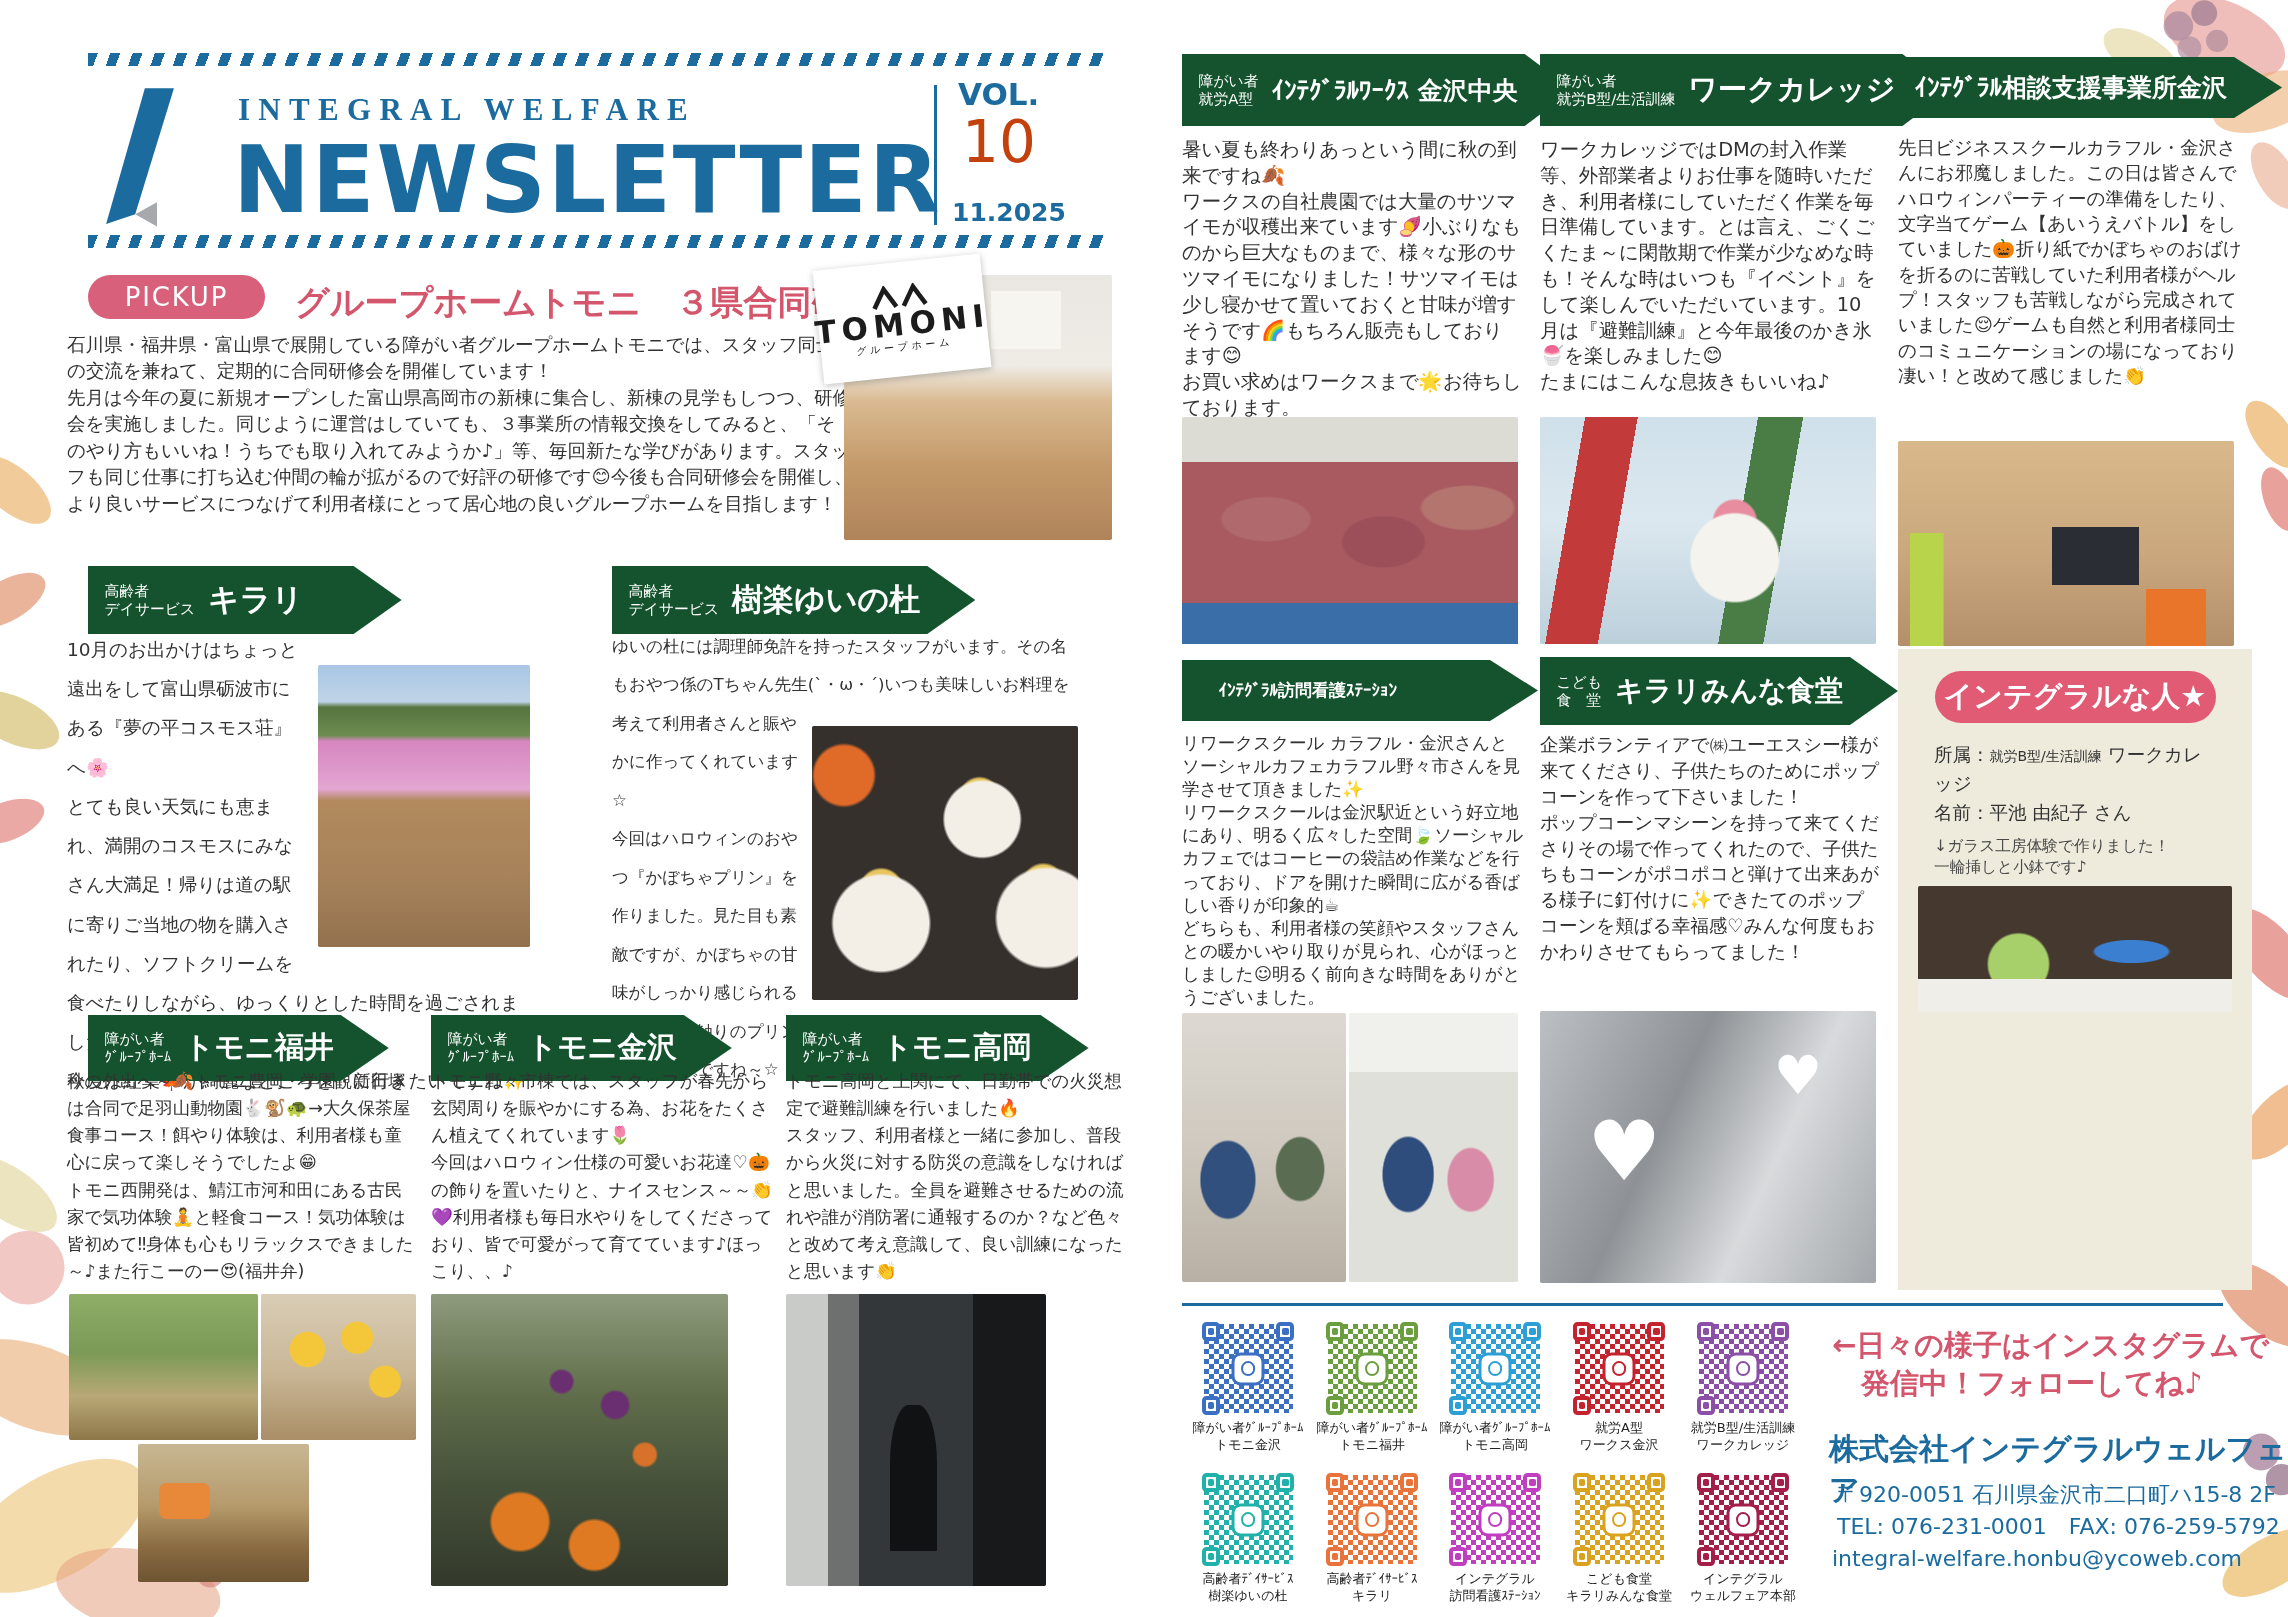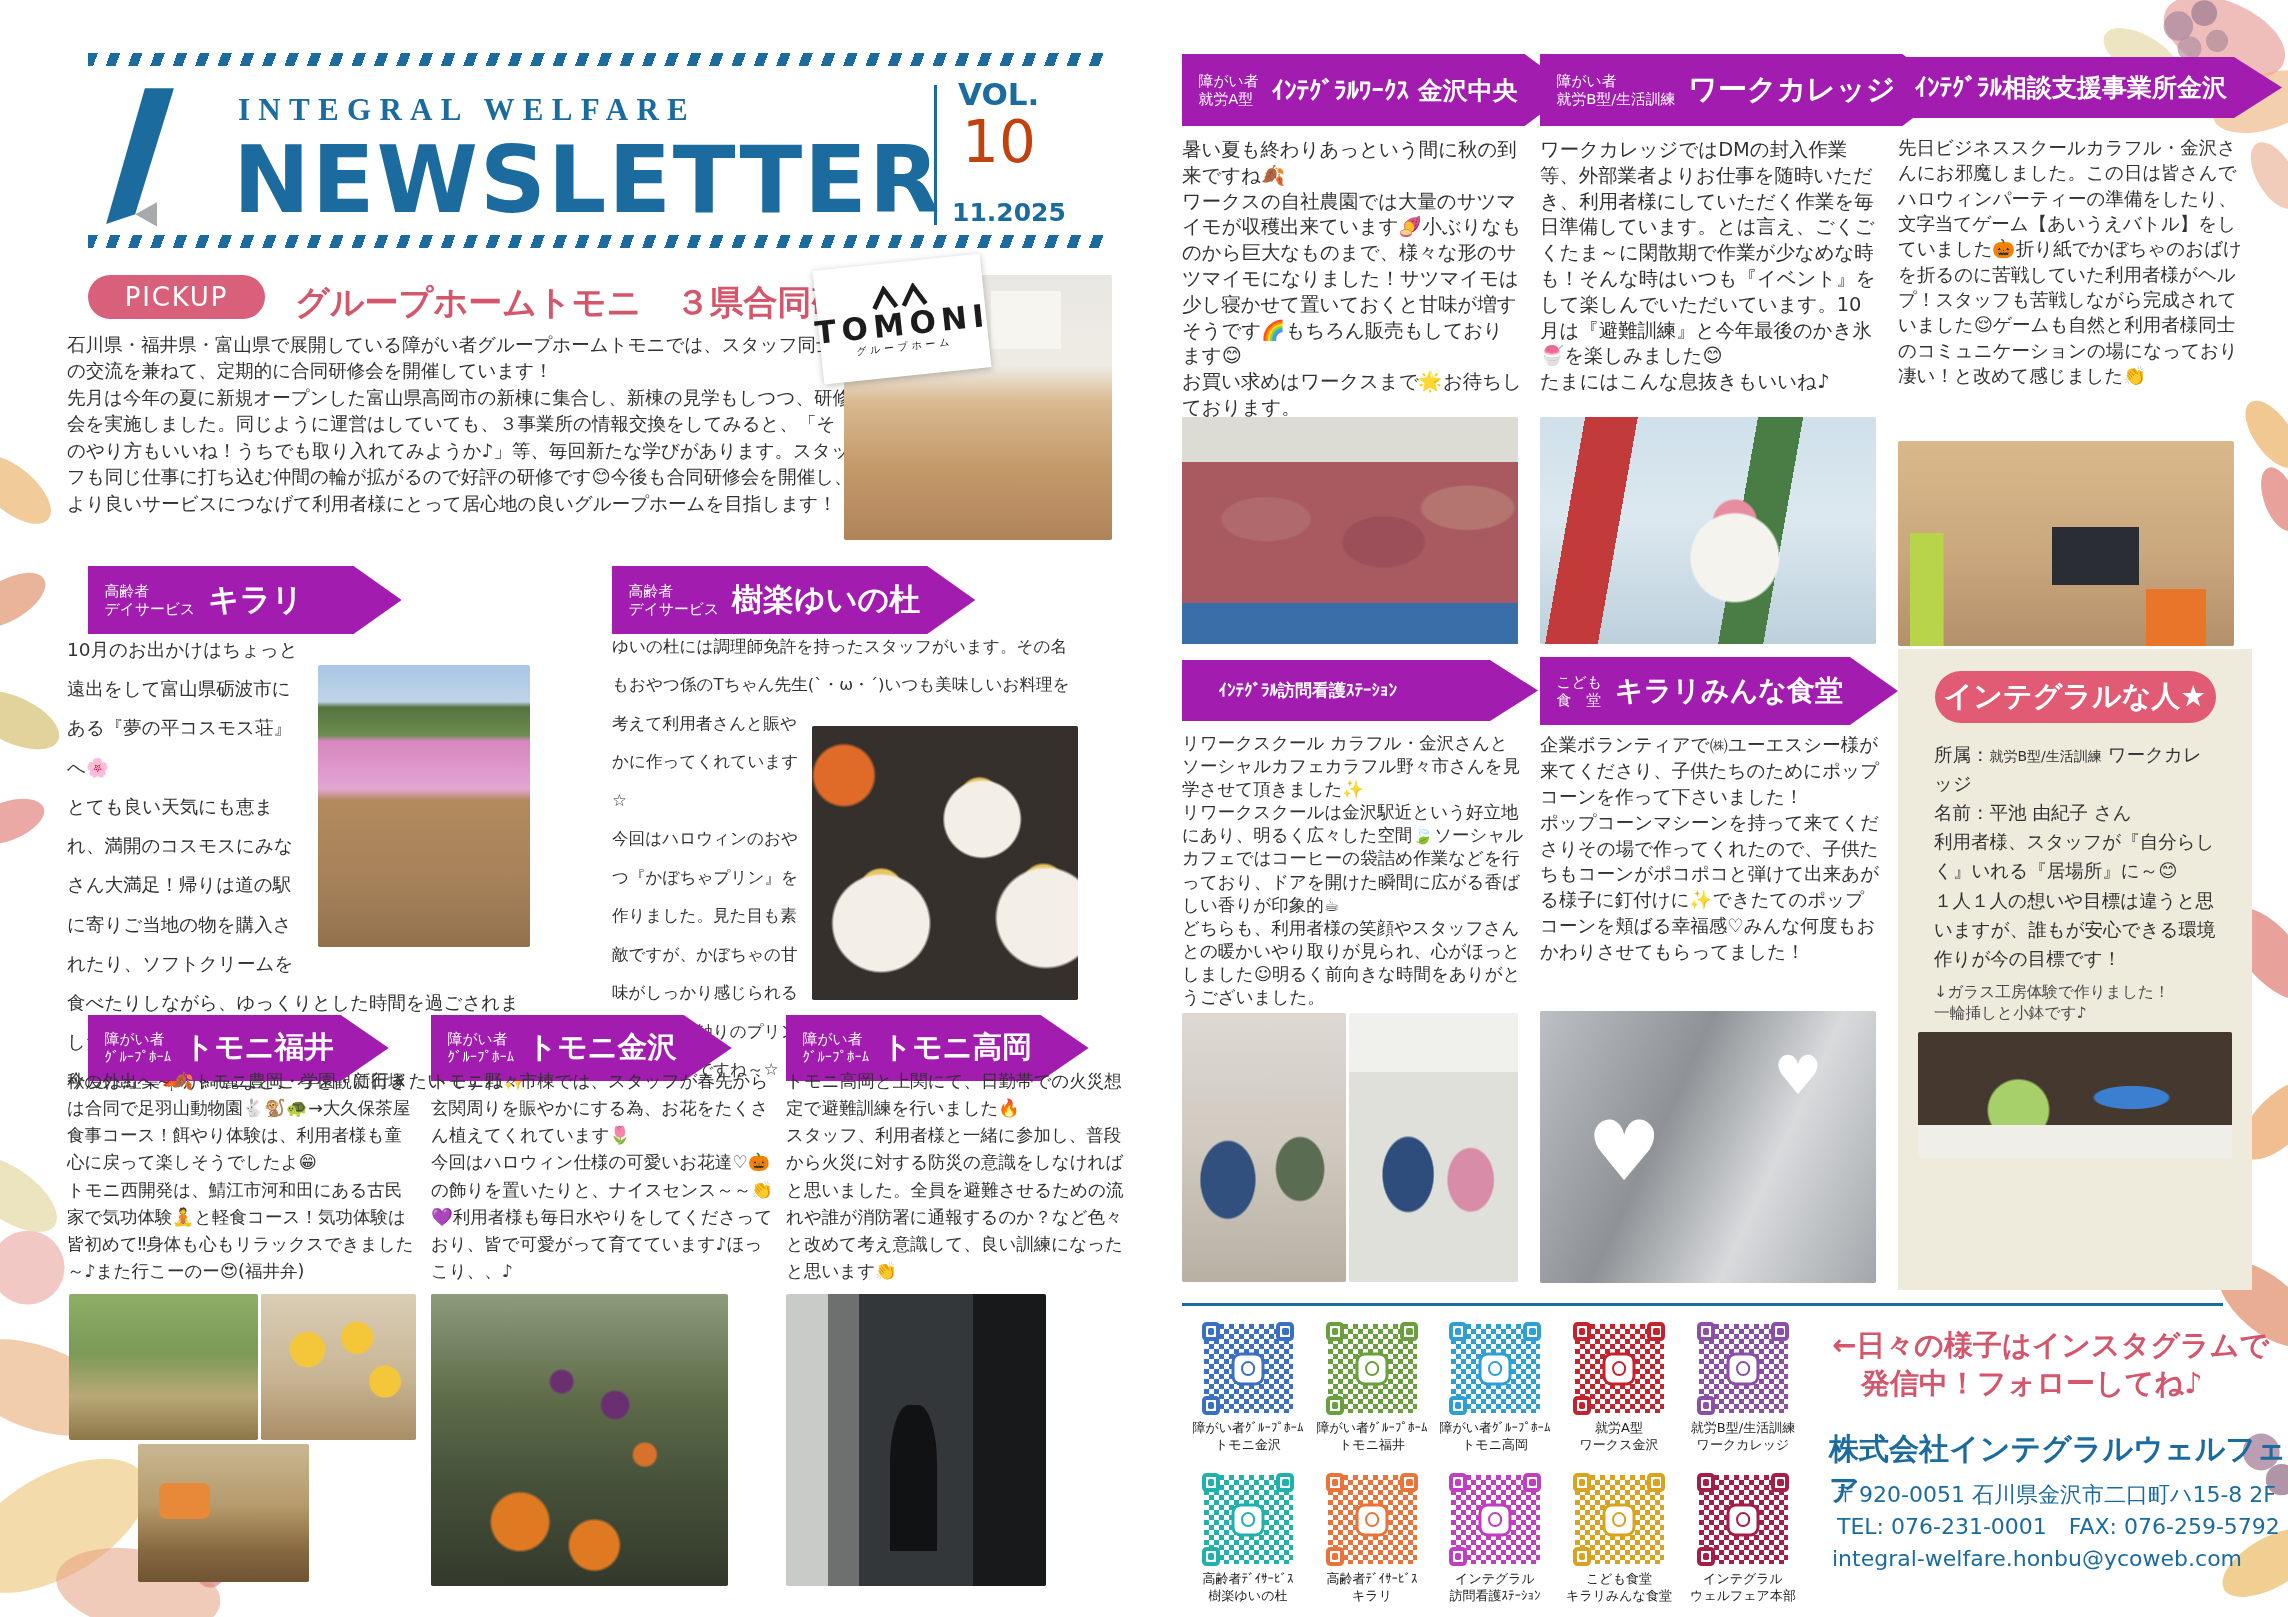--- a/index.html
+++ b/index.html
@@ -20,21 +20,21 @@
   .vol-date{font-size:25px;font-weight:700;color:#1b6b9e;}
   .vdiv{position:absolute;width:2.8px;background:#1b6b9e;z-index:2;}
 
   
   .pill{background:#d9607a;color:#fff;border-radius:24px;display:flex;align-items:center;
         justify-content:center;font-size:26px;letter-spacing:1.8px;}
   .pickup-title{font-size:34px;font-weight:700;color:#d4566c;white-space:nowrap;}
   .bodytxt{white-space:pre-line;color:#323232;}
 
   
-  .banner{position:absolute;background:#a21caf;color:#fff;display:flex;align-items:center;
+  .banner{position:absolute;background:#14532d;color:#fff;display:flex;align-items:center;
           gap:13px;padding:0 55px 0 16.6px;z-index:2;
           clip-path:polygon(0 0,calc(100% - 48px) 0,100% 50%,calc(100% - 48px) 100%,0 100%);}
   .b-pre{font-size:14.8px;line-height:1.25;white-space:pre-line;}
   .b-title{font-size:31px;font-weight:700;white-space:nowrap;}
 
   
   .photo{position:absolute;z-index:2;border-radius:1.8px;}
   .ph-pickup{background:linear-gradient(180deg,#e9e7e2 0%,#efece6 34%,#d9b990 48%,#c49a6a 72%,#b0845a 100%);}
   .ph-pickup::before{content:"";position:absolute;left:55%;top:6%;width:26%;height:22%;background:#f7f5ef;}
   .ph-kirari{background:linear-gradient(180deg,#a9c6e4 0%,#bfd4e8 13%,#55743f 15%,#6d8d52 25%,#d786c0 27%,#e3a6d2 44%,#b28a5d 48%,#a5815a 78%,#93714e 100%);}
@@ -299,22 +299,20 @@
 ポップコーンマシーンを持って来てくださりその場で作ってくれたので、子供たちもコーンがポコポコと弾けて出来あがる様子に釘付けに✨できたてのポップコーンを頬ばる幸福感♡みんな何度もおかわりさせてもらってました！</div>
 <div class="photo ph-shoku" style="left:1540px;top:1011px;width:336px;height:272px;"></div>
 
 <div class="abs z cream" style="left:1898px;top:649px;width:354px;height:641px;">
   <div class="hito-pill" style="width:281px;height:52px;margin:22px auto 16.6px auto;">インテグラルな人★</div>
   <div style="padding:0 36px;font-size:18.5px;line-height:1.58;color:#323232;">
     <div>
       <span>所属：</span><span class="hito-small">就労B型/生活訓練</span><span> ワークカレッジ</span>
     </div>
     <div>名前：平池 由紀子 さん</div>
-    <div class="bodytxt">利用者様、スタッフが『自分らしく』いれる『居場所』に～😊
-１人１人の想いや目標は違うと思いますが、誰もが安心できる環境作りが今の目標です！</div>
     <div class="bodytxt" style="font-size:15.7px;line-height:1.35;margin-top:7.4px;color:#4a4a4a;">↓ガラス工房体験で作りました！
 一輪挿しと小鉢です♪</div>
   </div>
   <div class="photo ph-hito" style="position:relative;left:20px;top:9.2px;width:314px;height:126px;"></div>
 </div>
 
 <div class="blue-line" style="left:1182px;top:1303px;width:1041px;"></div>
 
 <div class="qr-cell" style="left:1186px;top:1324px;">
   <div class="qr" style="--qr: #3b6fc4;">

